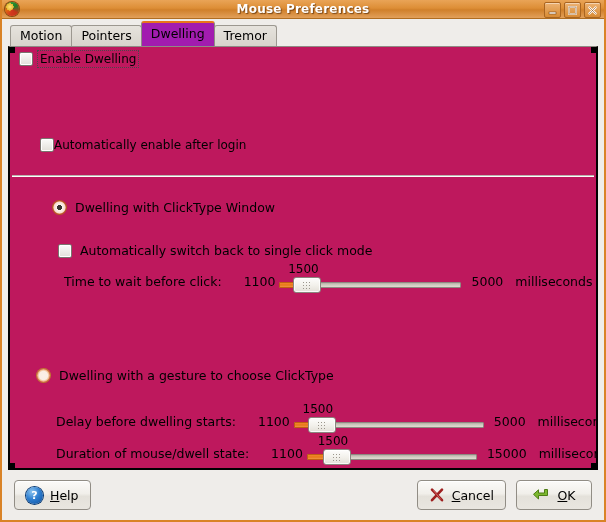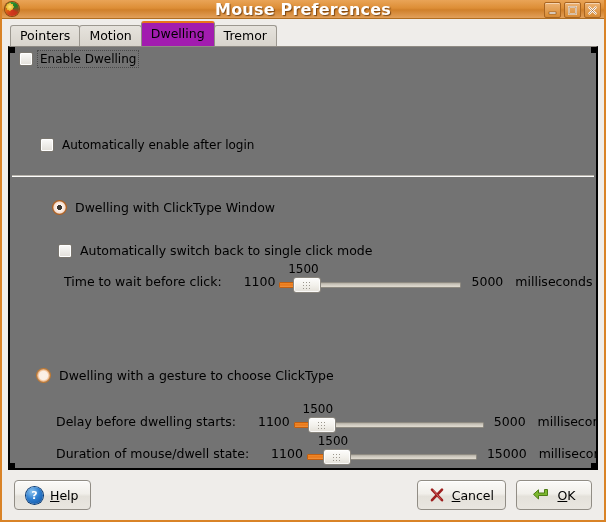--- a/index.html
+++ b/index.html
@@ -41,21 +41,21 @@
       radial-gradient(circle at 35% 35%, #ffe27a 0%, #e8b72e 28%, transparent 29%),
       conic-gradient(from 200deg, #d33a1e 0deg, #e06a12 60deg, #2f9b35 140deg, #1f7f2a 210deg, #c63419 290deg, #d33a1e 360deg);
     box-shadow: 0 0 0 1px #8a4a12;
     flex: none;
   }
   .title-text {
     position: absolute;
     left: 0; right: 0;
     text-align: center;
     font-weight: bold;
-    font-size: 16px;
+    font-size: 12px;
     color: #ffffff;
     text-shadow: 1px 1px 1px rgba(90,45,5,0.75);
     letter-spacing: 0.2px;
     pointer-events: none;
   }
   .win-buttons {
     position: absolute;
     right: 3px; top: 2px;
     display: flex;
     gap: 3px;
@@ -106,21 +106,21 @@
     border-left: 1px solid #8f8b84;
     border-right: 1px solid #8f8b84;
     position: relative;
     z-index: 3;
     font-size: 12.5px;
   }
   .content {
     flex: 1 1 auto;
     border: 2px solid #000000;
     border-top: 1px solid #8f8b84;
-    background: #737373;
+    background: #be185d;
     position: relative;
     min-height: 0;
     overflow: hidden;
     text-align: center;
   }
   .content::before,
   .content::after {
     content: "";
     position: absolute;
     width: 7px; height: 7px;
@@ -149,21 +149,21 @@
     outline: 1px dotted #4a4a4a;
     outline-offset: 1px;
     padding: 0 1px;
   }
   .enable-row {
     position: absolute; left: 9px; top: 5px;
     display: flex; align-items: center; gap: 6px;
   }
   .auto-login-row {
     position: absolute; left: 30px; top: 91px;
-    display: flex; align-items: center; gap: 8px;
+    display: flex; align-items: center; 
   }
   .sep {
     position: absolute;
     left: 2px; right: 2px; top: 128px;
     height: 1px;
     background: #b9b5ad;
     box-shadow: 0 1px 0 #fdfdfc;
   }
   .radio {
     width: 13px; height: 13px;
@@ -328,22 +328,22 @@
         <svg class="glyph" width="9" height="9" viewBox="0 0 9 9">
           <path d="M1.4 1.4 L7.6 7.6 M7.6 1.4 L1.4 7.6" stroke="#ffffff" stroke-width="2.1" stroke-linecap="round"></path>
           <path d="M1.4 1.4 L7.6 7.6 M7.6 1.4 L1.4 7.6" stroke="#8a4a12" stroke-width="0.6" stroke-linecap="round"></path>
         </svg>
       </div>
     </div>
   </div>
 
   <div class="notebook">
     <div class="tabrow">
+      <div class="tab">Motion</div>
       <div class="tab">Pointers</div>
-      <div class="tab">Motion</div>
       <div class="tab active">Dwelling</div>
       <div class="tab">Tremor</div>
     </div>
 
     <div class="content">
       <div class="corner-bl"></div>
       <div class="corner-br"></div>
 
       <div class="enable-row">
         <span class="chk"></span>

